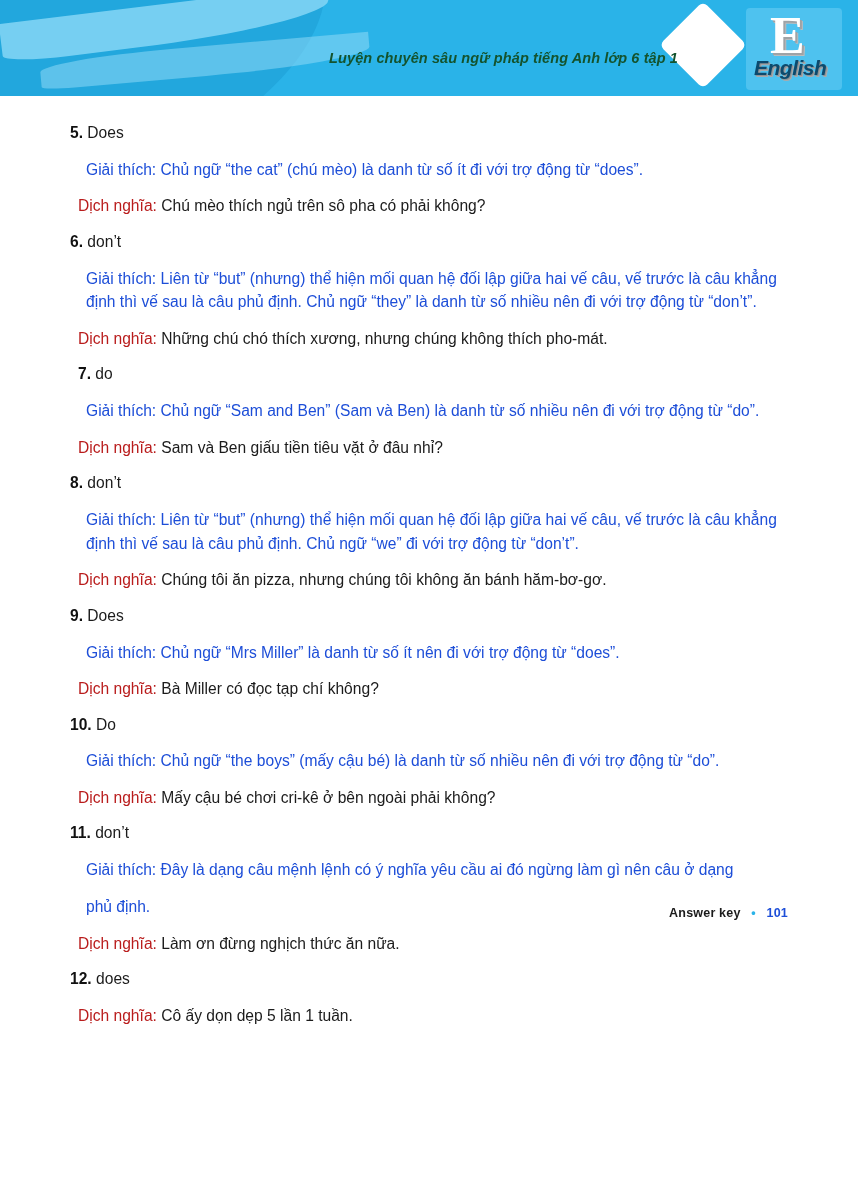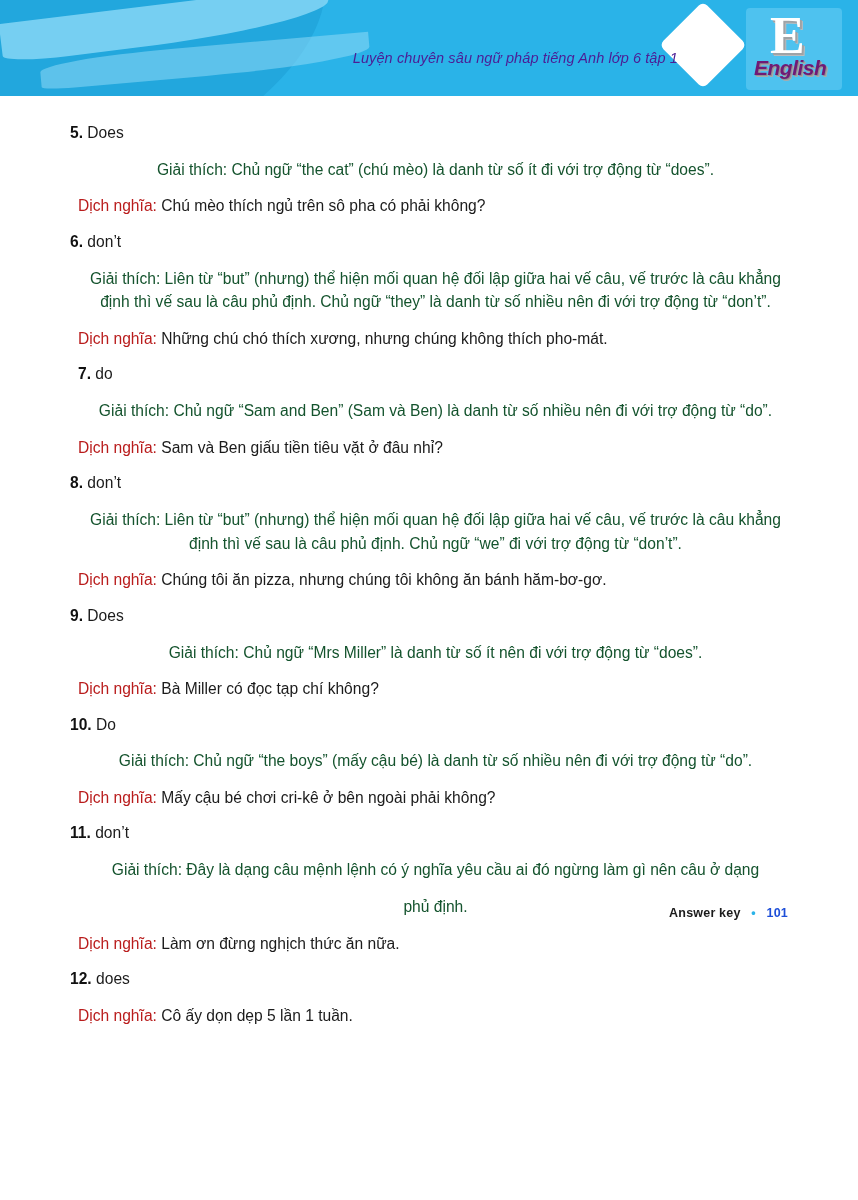--- a/index.html
+++ b/index.html
@@ -61,23 +61,23 @@
     right: 124px; top: 14px;
     width: 62px; height: 62px;
     background: #ffffff;
     transform: rotate(45deg);
     border-radius: 6px;
   }
   .hdr-title {
     position: absolute;
     right: 180px;
     top: 50px;
-    color: #4c1d95;
+    color: #14532d;
     font-size: 14.5px;
-    font-weight: normal;
+    font-weight: bold;
     font-style: italic;
     letter-spacing: .1px;
     white-space: nowrap;
   }
   .hdr-logo {
     position: absolute;
     right: 16px; top: 8px;
     width: 96px; height: 82px;
   }
   .hdr-logo .panel {
@@ -96,21 +96,21 @@
     font-family: "Liberation Serif", serif;
     line-height: 1;
     text-shadow: 2px 2px 0 #9fa3a6, 3px 3px 0 #b9bcbe;
   }
   .hdr-logo .word {
     position: absolute;
     left: 8px; top: 48px;
     font-size: 21px;
     font-weight: bold;
     font-style: italic;
-    color: #701a75;
+    color: #0c4a6e;
     text-shadow: 1px 1px 0 #8d9194, 2px 2px 0 #a8abad;
     letter-spacing: -.5px;
   }
 
   
   .page {
     position: absolute;
     top: 96px; left: 0;
     width: 858px;
     height: 848px;
@@ -129,24 +129,23 @@
     margin: 0 0 13px 0;
     font-family: "Liberation Sans", sans-serif;
   }
   .item-num {
     font-weight: bold;
     color: #111111;
   }
   .ans { color: #1b1b1b; }
   .explain {
     font-size: 15.6px;
-    color: #14532d;
+    color: #1d4ed8;
     line-height: 1.52;
     margin: 0 0 13px 16px;
-    text-align: center;
   }
   .dich {
     font-size: 15.6px;
     line-height: 1.5;
     margin: 0 0 13px 0;
     color: #1b1b1b;
   }
   .dich .lbl {
     color: #b91c1c;
     font-weight: normal;

